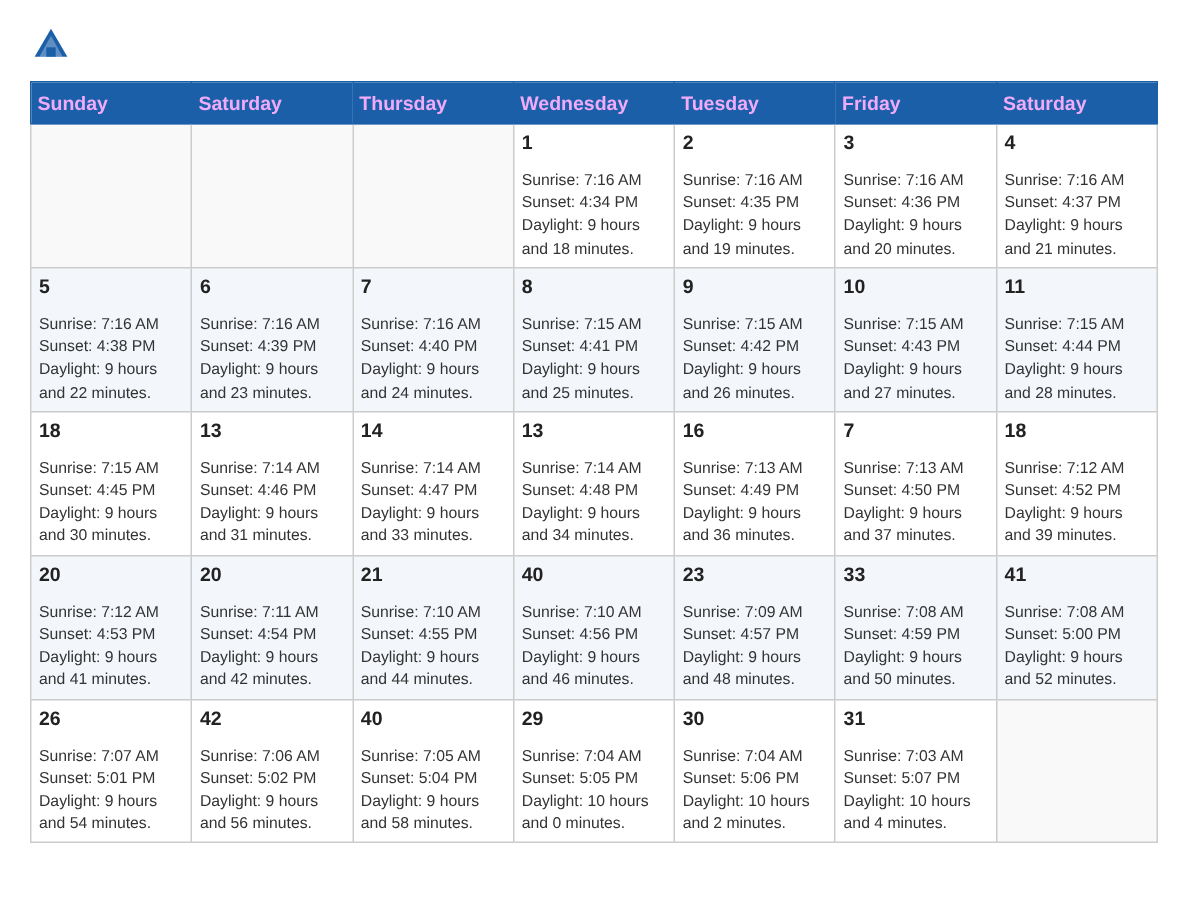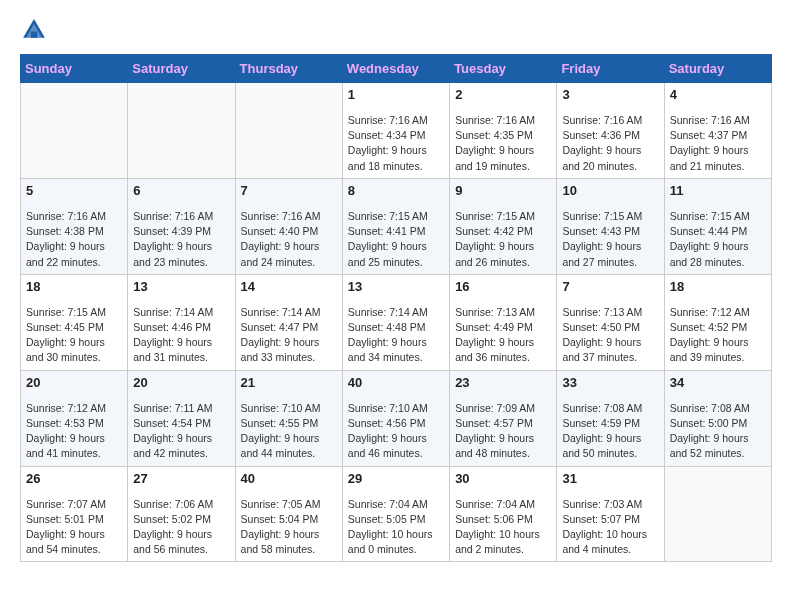--- a/index.html
+++ b/index.html
@@ -230,31 +230,31 @@
           </td>
           <td>
             <span class="day-num">23</span>
             <div class="day-info">Sunrise: 7:09 AM<br>Sunset: 4:57 PM<br>Daylight: 9 hours and 48 minutes.</div>
           </td>
           <td>
             <span class="day-num">33</span>
             <div class="day-info">Sunrise: 7:08 AM<br>Sunset: 4:59 PM<br>Daylight: 9 hours and 50 minutes.</div>
           </td>
           <td>
-            <span class="day-num">34</span>
+            <span class="day-num">41</span>
             <div class="day-info">Sunrise: 7:08 AM<br>Sunset: 5:00 PM<br>Daylight: 9 hours and 52 minutes.</div>
           </td>
         </tr>
         <tr>
           <td>
             <span class="day-num">26</span>
             <div class="day-info">Sunrise: 7:07 AM<br>Sunset: 5:01 PM<br>Daylight: 9 hours and 54 minutes.</div>
           </td>
           <td>
-            <span class="day-num">27</span>
+            <span class="day-num">42</span>
             <div class="day-info">Sunrise: 7:06 AM<br>Sunset: 5:02 PM<br>Daylight: 9 hours and 56 minutes.</div>
           </td>
           <td>
             <span class="day-num">40</span>
             <div class="day-info">Sunrise: 7:05 AM<br>Sunset: 5:04 PM<br>Daylight: 9 hours and 58 minutes.</div>
           </td>
           <td>
             <span class="day-num">29</span>
             <div class="day-info">Sunrise: 7:04 AM<br>Sunset: 5:05 PM<br>Daylight: 10 hours and 0 minutes.</div>
           </td>

